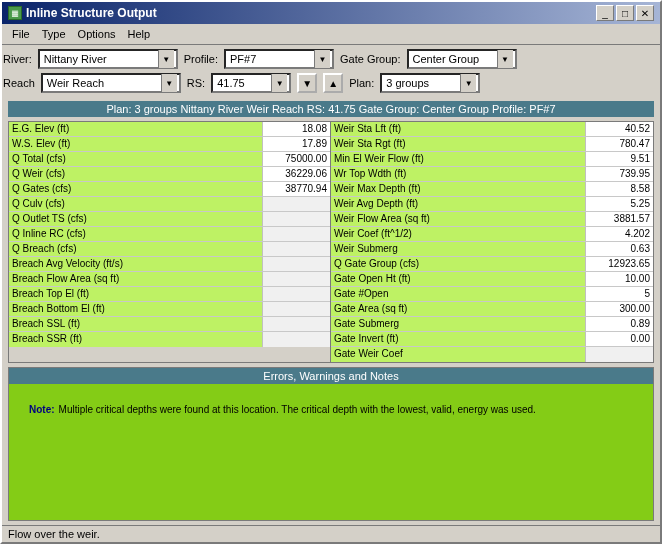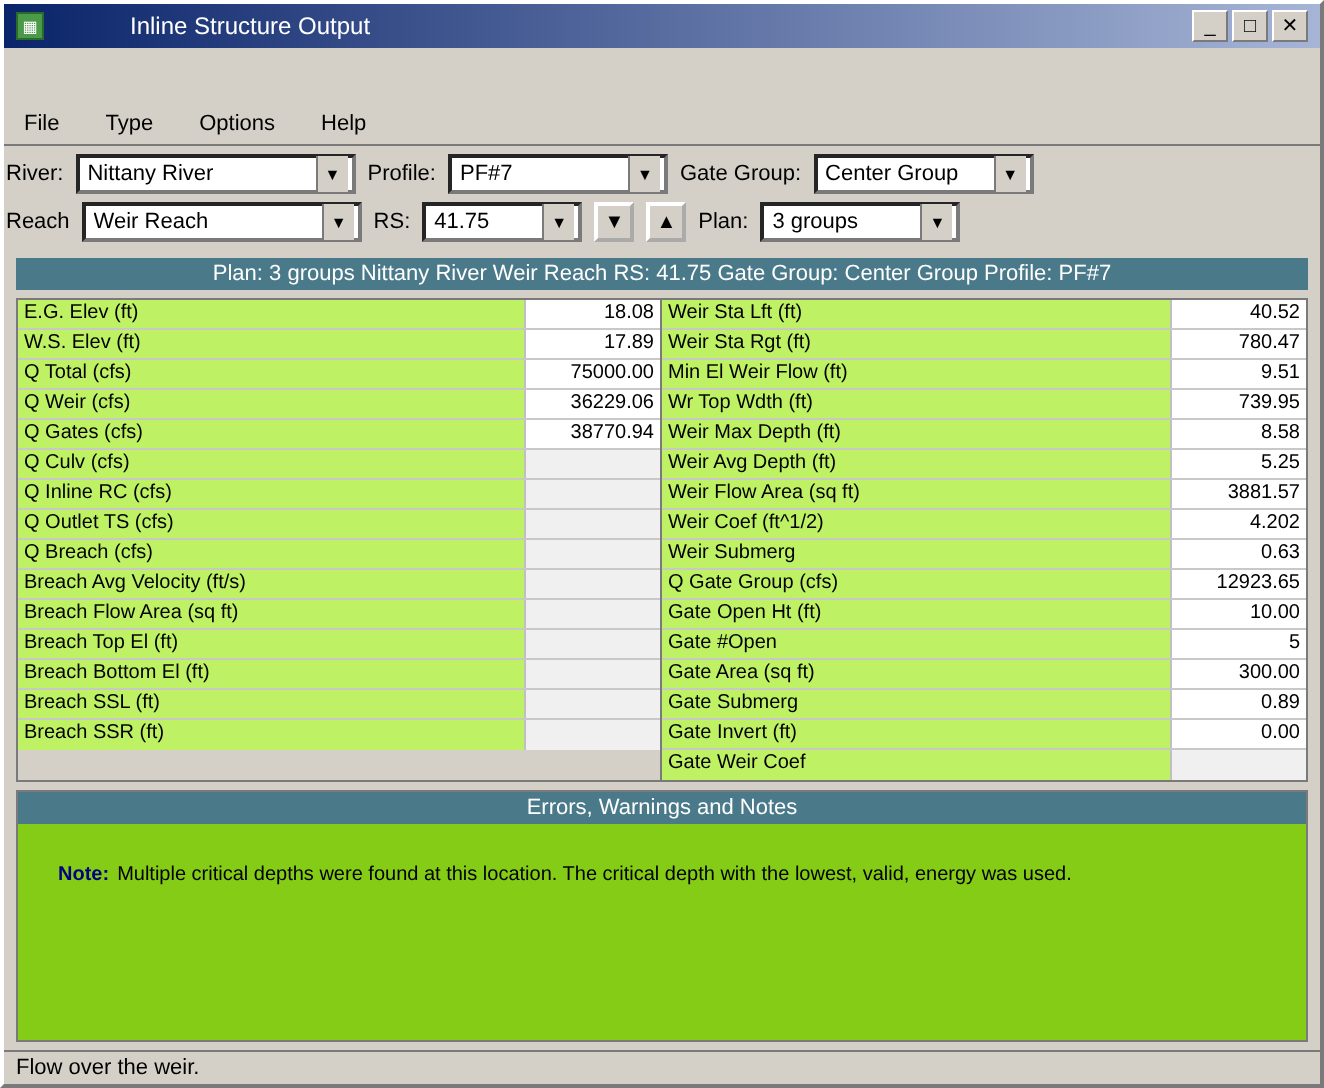--- a/index.html
+++ b/index.html
@@ -39,22 +39,21 @@
       border: 1px solid #2a6a2a;
       display: flex;
       align-items: center;
       justify-content: center;
       font-size: 8px;
       color: white;
     }
     
     .title-text {
       font-size: 12px;
-      font-weight: normal;
-      margin-left: 39px;
+      font-weight: bold;
     }
     
     .title-buttons {
       display: flex;
       gap: 2px;
     }
     
     .title-btn {
       width: 18px;
       height: 16px;
@@ -69,23 +68,22 @@
       cursor: pointer;
       color: #000;
     }
     
     .title-btn.close { background: #d4d0c8; }
     
     .menu-bar {
       background: #d4d0c8;
       padding: 2px 4px;
       display: flex;
-      gap: 11px;
+      gap: 0;
       border-bottom: 1px solid #7a7a7a;
-      margin-top: 28px;
     }
     
     .menu-item {
       padding: 2px 6px;
       cursor: pointer;
       font-size: 11px;
     }
     
     .toolbar {
       padding: 4px 1px;
@@ -346,25 +344,25 @@
           </div>
           <div class="row-item">
             <span class="row-lbl">Q Gates (cfs)</span>
             <span class="row-val">38770.94</span>
           </div>
           <div class="row-item">
             <span class="row-lbl">Q Culv (cfs)</span>
             <span class="row-val empty"></span>
           </div>
           <div class="row-item">
+            <span class="row-lbl">Q Outlet TS (cfs)</span>
+            <span class="row-val empty"></span>
+          </div>
+          <div class="row-item">
             <span class="row-lbl">Q Inline RC (cfs)</span>
-            <span class="row-val empty"></span>
-          </div>
-          <div class="row-item">
-            <span class="row-lbl">Q Outlet TS (cfs)</span>
             <span class="row-val empty"></span>
           </div>
           <div class="row-item">
             <span class="row-lbl">Q Breach (cfs)</span>
             <span class="row-val empty"></span>
           </div>
           <div class="row-item">
             <span class="row-lbl">Breach Avg Velocity (ft/s)</span>
             <span class="row-val empty"></span>
           </div>

